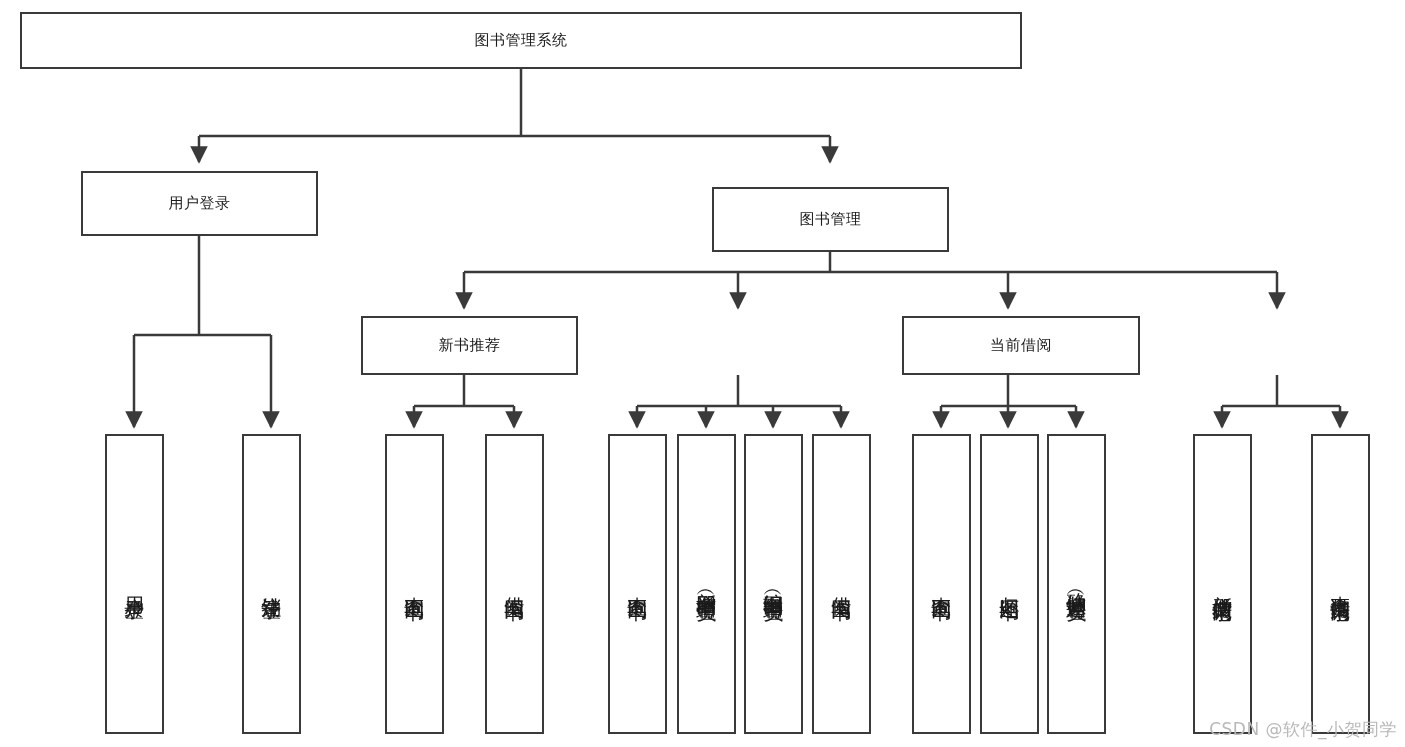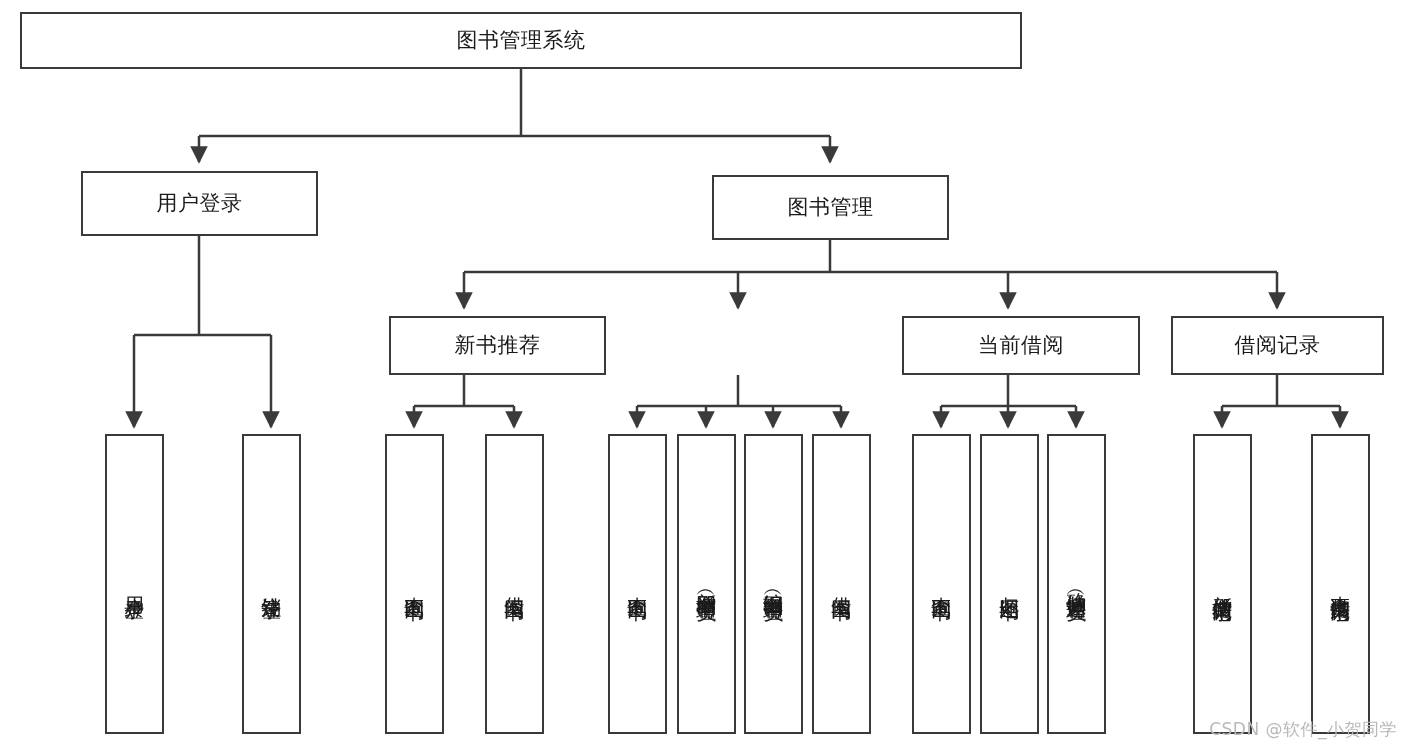--- a/index.html
+++ b/index.html
@@ -30,21 +30,21 @@
     position: absolute;
     box-sizing: border-box;
     background: #ffffff;
     border: 2.5px solid #3a3a3a;
     display: flex;
     align-items: center;
     justify-content: center;
     color: #1b1b1b;
   }
   .node .label {
-    font-size: 21px;
+    font-size: 15px;
     line-height: 1.25;
     letter-spacing: 0.5px;
     white-space: nowrap;
     text-align: center;
   }
   .node.vertical {
     align-items: center;
     justify-content: center;
   }
   .node.vertical .label {
@@ -121,32 +121,29 @@
     </g>
   </svg>
 
   <div class="node" style="left:20px; top:12px; width:1002px; height:57px;">
     <span class="label">图书管理系统</span>
   </div>
 
   <div class="node" style="left:81px; top:171px; width:237px; height:65px;">
     <span class="label">用户登录</span>
   </div>
-  <div class="node" style="left:712px; top:175px; width:237px; height:65px;">
+  <div class="node" style="left:712px; top:187px; width:237px; height:65px;">
     <span class="label">图书管理</span>
   </div>
 
-  <div class="node" style="left:361px; top:316px; width:217px; height:59px;margin-left:28px;">
+  <div class="node" style="left:361px; top:316px; width:217px; height:59px;">
     <span class="label">新书推荐</span>
   </div>
   <div class="node" style="left:902px; top:316px; width:238px; height:59px;">
     <span class="label">当前借阅</span>
-  </div>
-  <div class="node" style="left:1171px; top:316px; width:213px; height:59px;">
-    <span class="label">借阅记录</span>
   </div>
 
   <div class="node vertical" style="left:105px; top:434px; width:59px; height:300px;">
     <span class="label">用户登录</span>
   </div>
   <div class="node vertical" style="left:242px; top:434px; width:59px; height:300px;">
     <span class="label">注销登录</span>
   </div>
 
   <div class="node vertical" style="left:385px; top:434px; width:59px; height:300px;">

